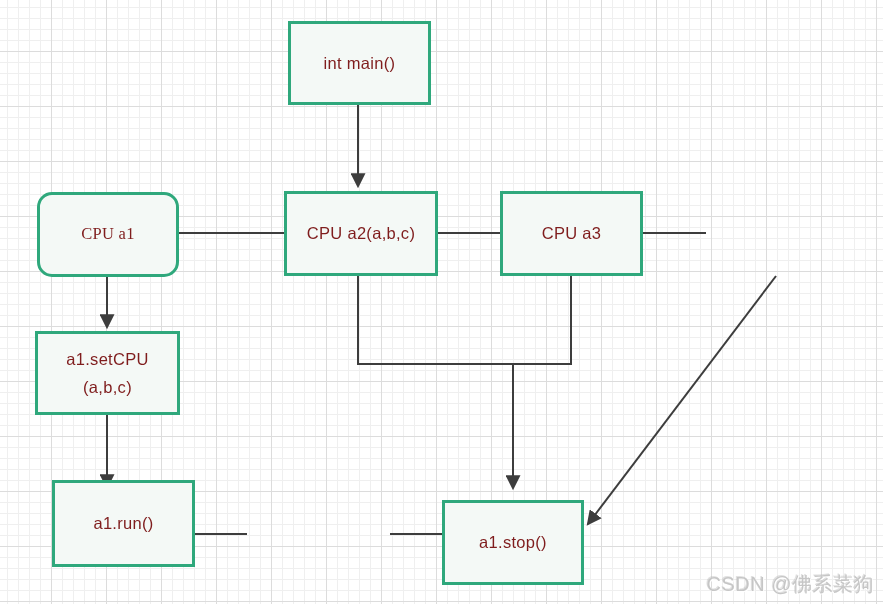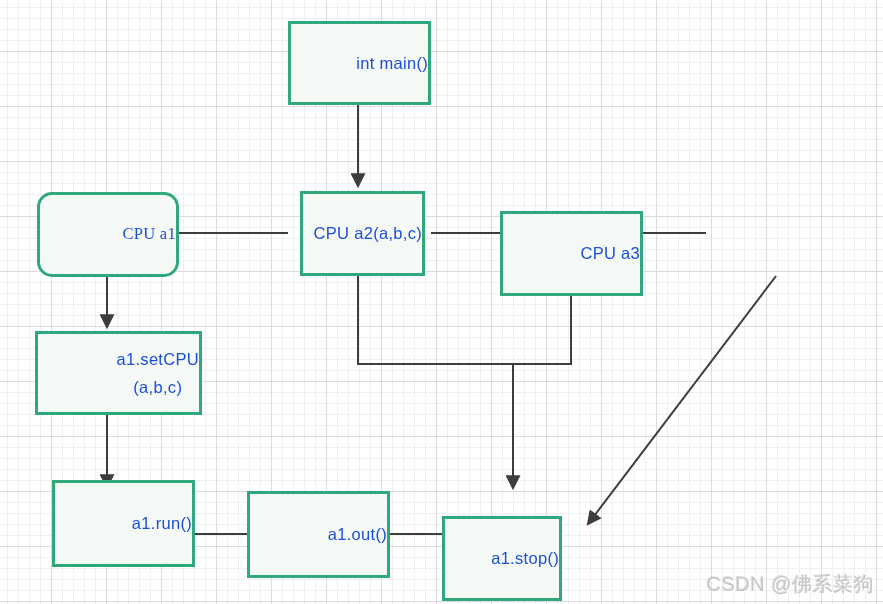--- a/index.html
+++ b/index.html
@@ -26,39 +26,39 @@
     position: absolute;
     left: 0; top: 0;
     width: 883px; height: 604px;
     pointer-events: none;
   }
   .node {
     position: absolute;
     box-sizing: border-box;
     border: 3px solid #2fa87c;
     background: #f4f9f6;
-    color: #1d4ed8;
+    color: #7f1d1d;
     display: flex;
     align-items: center;
-    justify-content: flex-end;
+    justify-content: center;
     text-align: center;
     font-size: 16.5px;
     letter-spacing: 0.3px;
     line-height: 1.7;
     white-space: pre-line;
   }
   .n-int-main  { left: 288px; top: 21px;  width: 143px; height: 84px; }
   .n-cpu-a1    { left: 37px;  top: 192px; width: 142px; height: 85px; border-radius: 15px; font-family: Liberation Serif, serif; }
-  .n-cpu-a2    { left: 300px; top: 191px; width: 125px; height: 85px; }
-  .n-cpu-a3    { left: 500px; top: 191px; width: 143px; height: 85px; margin-top: 20px; }
+  .n-cpu-a2    { left: 284px; top: 191px; width: 154px; height: 85px; }
+  .n-cpu-a3    { left: 500px; top: 191px; width: 143px; height: 85px; }
   .n-cpu-a4    { left: 706px; top: 191px; width: 139px; height: 85px; }
-  .n-a1-setcpu { left: 35px;  top: 331px; width: 167px; height: 84px; }
+  .n-a1-setcpu { left: 35px;  top: 331px; width: 145px; height: 84px; }
   .n-a1-run    { left: 52px;  top: 480px; width: 143px; height: 87px; }
   .n-a1-out    { left: 247px; top: 491px; width: 143px; height: 87px; }
-  .n-a1-stop   { left: 442px; top: 516px; width: 120px; height: 85px; }
+  .n-a1-stop   { left: 442px; top: 500px; width: 142px; height: 85px; }
   .watermark {
     position: absolute;
     right: 9px;
     bottom: 6px;
     font-size: 20px;
     color: #c6c6c6;
     text-shadow: 1px 1px 0 rgba(255,255,255,0.95), -1px -1px 0 rgba(170,170,170,0.35);
     letter-spacing: 0.5px;
   }
 </style>
@@ -116,23 +116,20 @@
 
   <div class="node n-a1-setcpu">
     <span>a1.setCPU
 (a,b,c)</span>
   </div>
 
   <div class="node n-a1-run">
     <span>a1.run()</span>
   </div>
 
-  <div class="node n-a1-out">
-    <span>a1.out()</span>
-  </div>
 
   <div class="node n-a1-stop">
     <span>a1.stop()</span>
   </div>
 
   <div class="watermark">CSDN @佛系菜狗</div>
 
 </div>
 
 </body></html>

